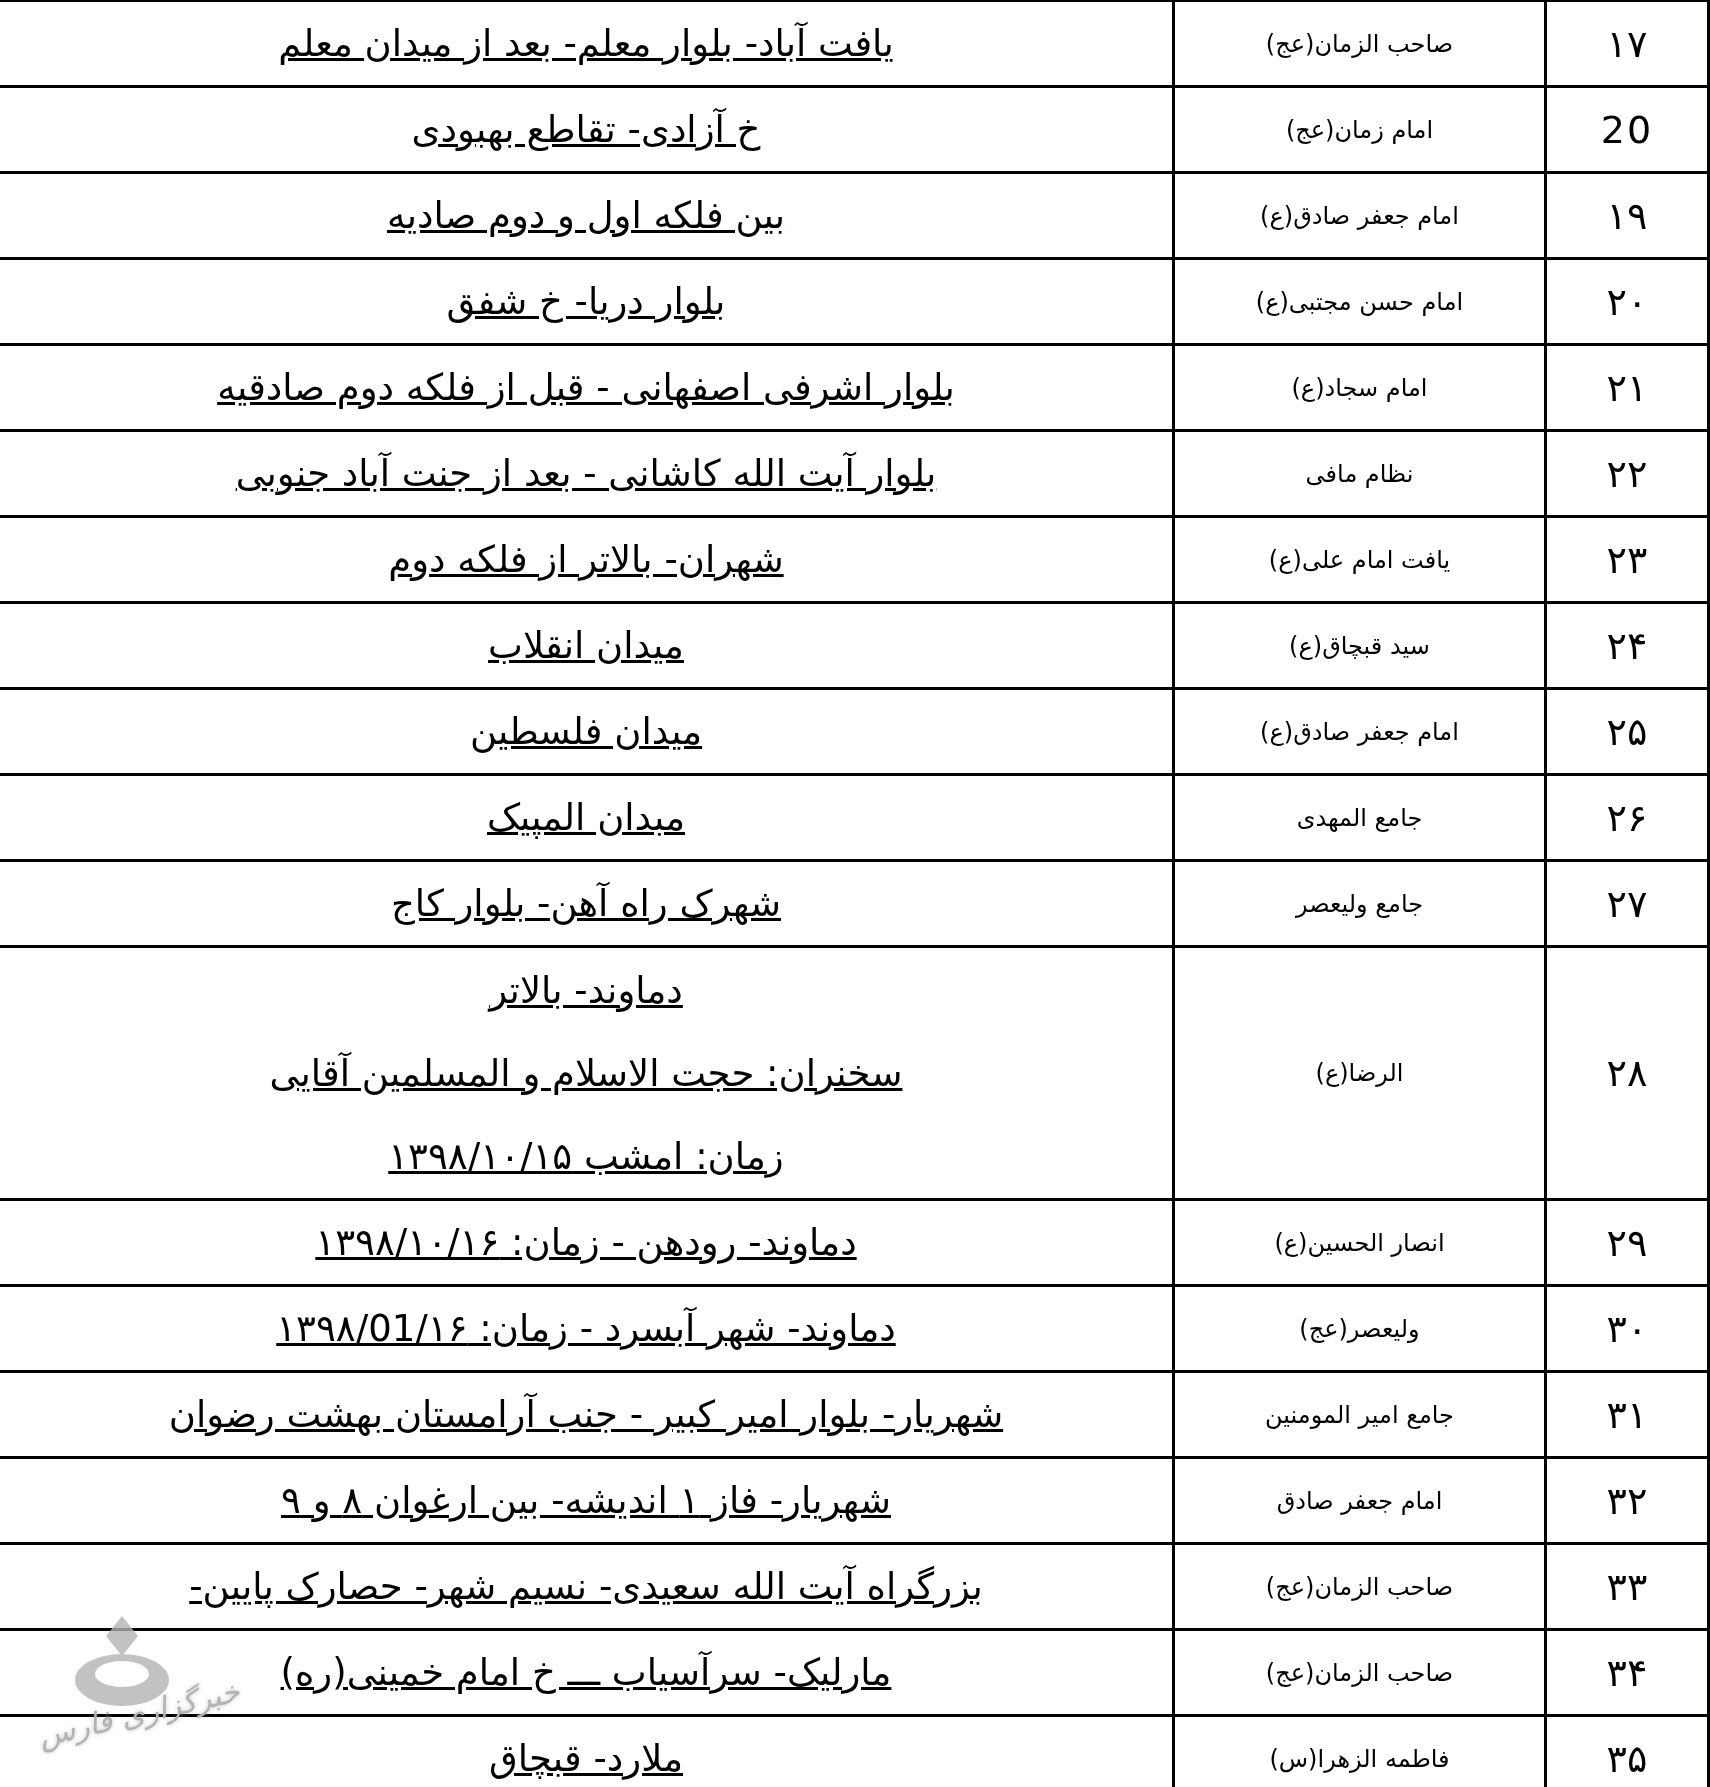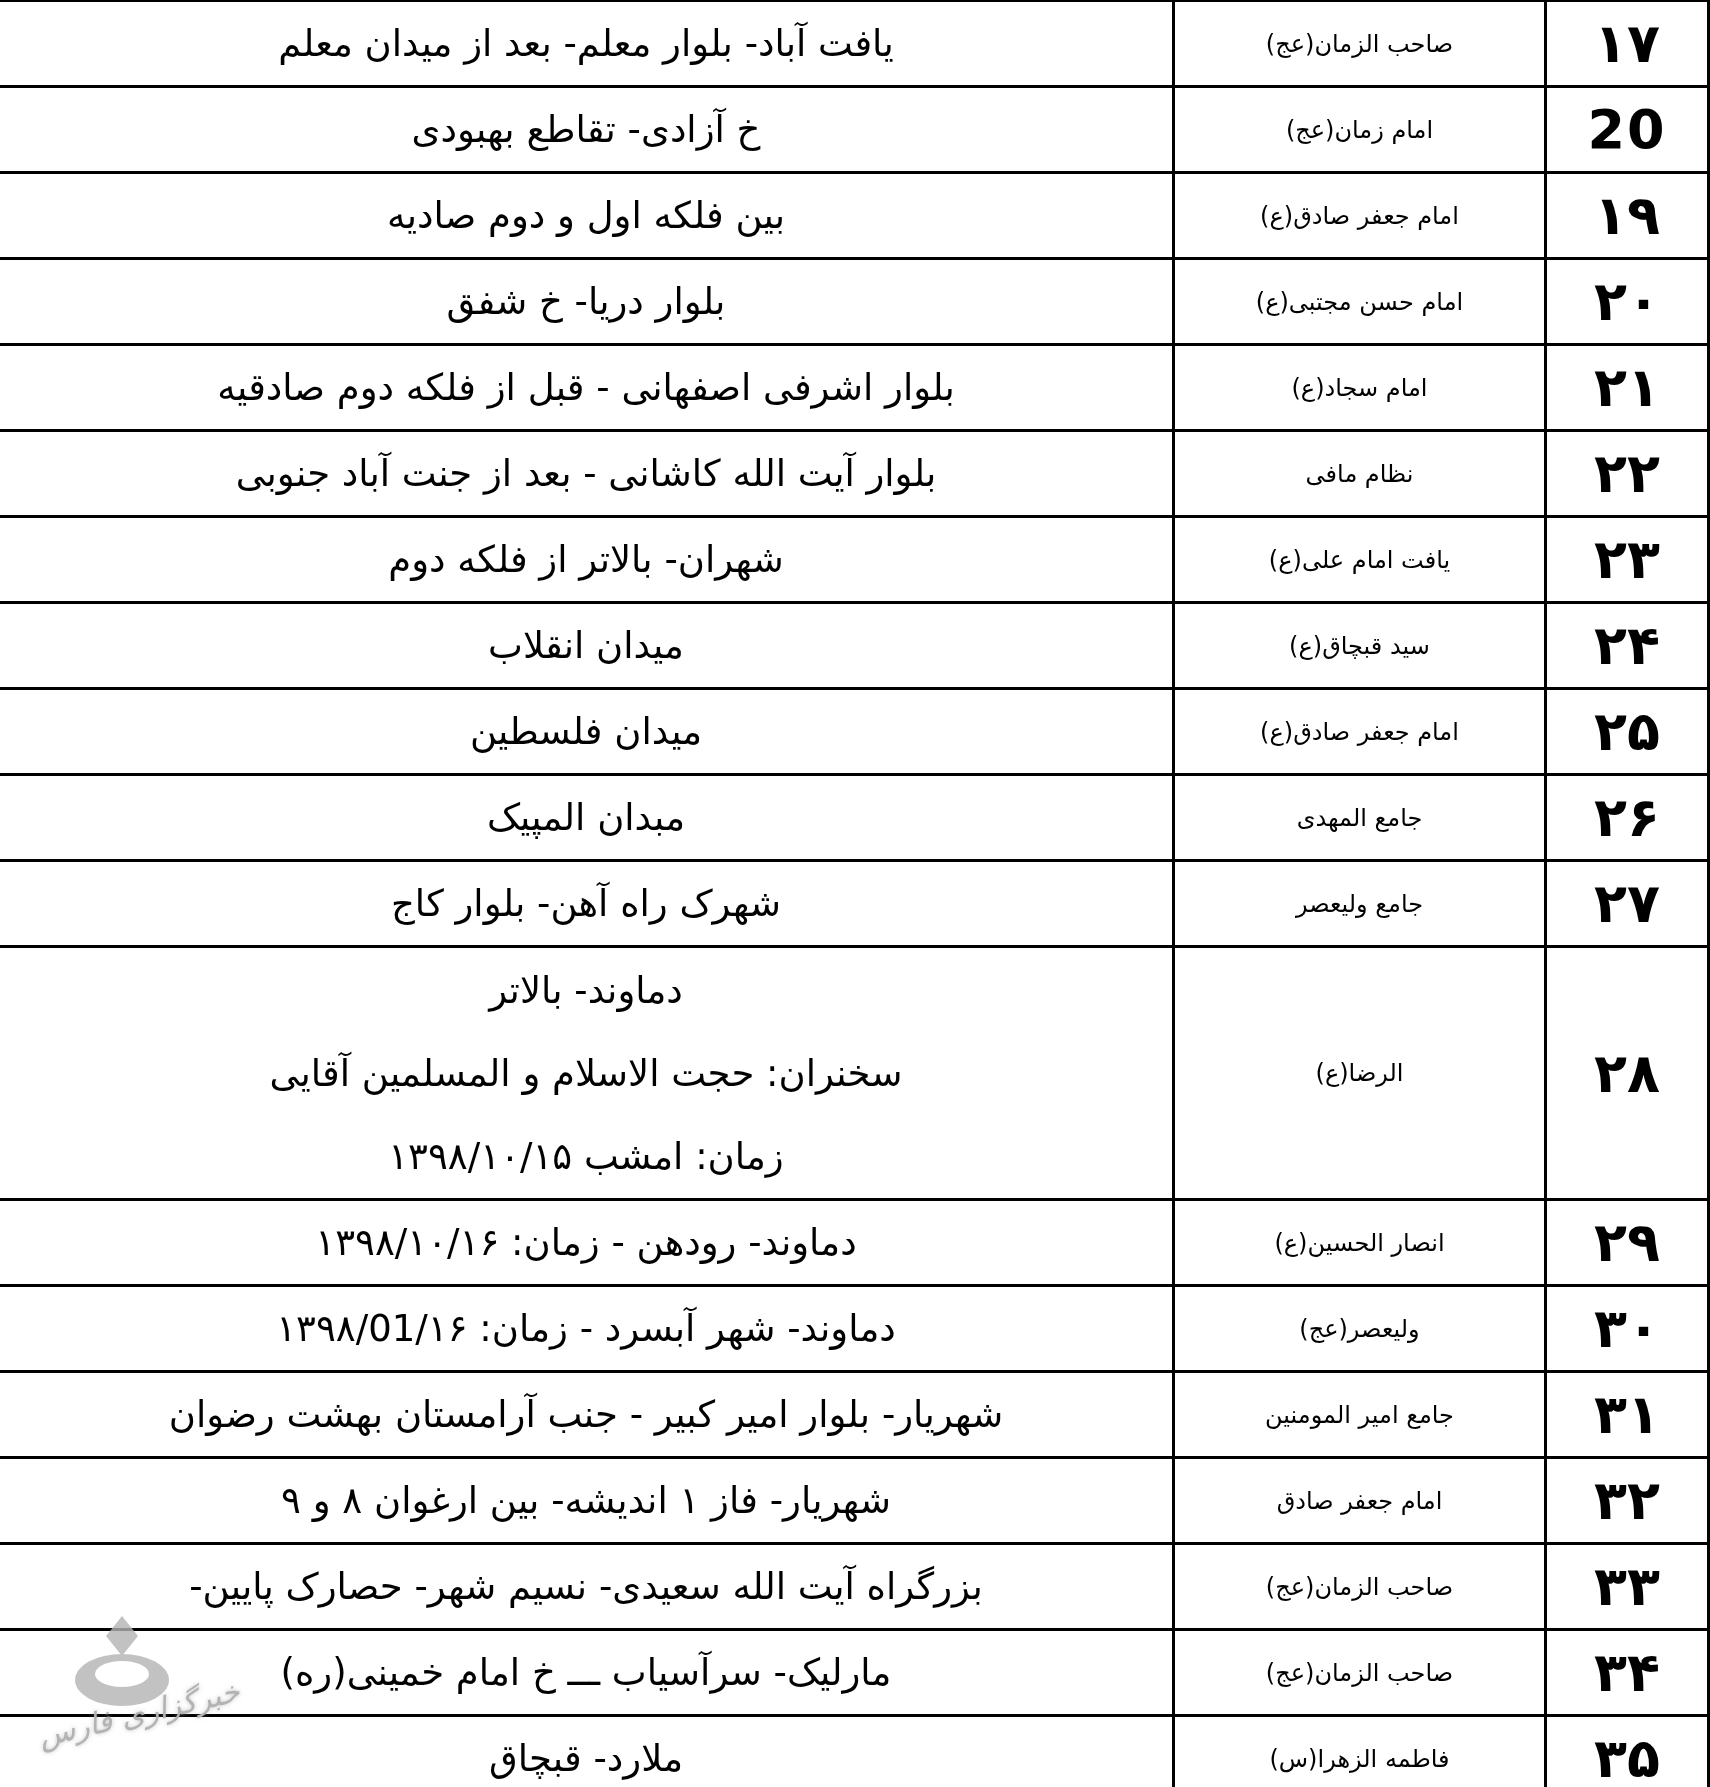--- a/index.html
+++ b/index.html
@@ -29,30 +29,31 @@
     vertical-align: middle;
     padding: 0 6px;
     overflow: hidden;
   }
   col.c-num  { width: 163px; }
   col.c-name { width: 372px; }
   col.c-addr { width: 1175px; }
   tr.row      { height: 85px; }
   tr.row.tall { height: 253px; }
   td.num-cell {
-    font-weight: bold;
-    font-size: 54px;
+    font-weight: normal;
+    font-size: 38px;
     letter-spacing: 2px;
   }
   td.name-cell {
     font-size: 24px;
     white-space: nowrap;
   }
   td.addr-cell {
     font-size: 37px;
+    text-decoration: underline;
   }
   .addr-line {
     line-height: 83px;
     white-space: nowrap;
   }
   
   .watermark {
     position: absolute;
     left: 26px;
     top: 1610px;

